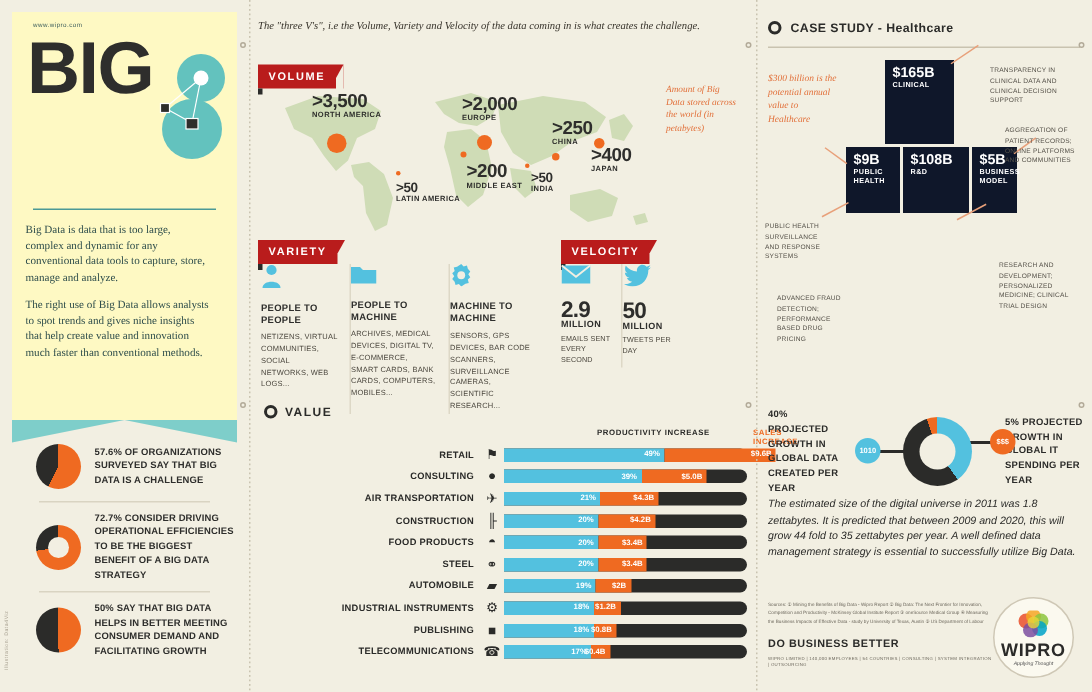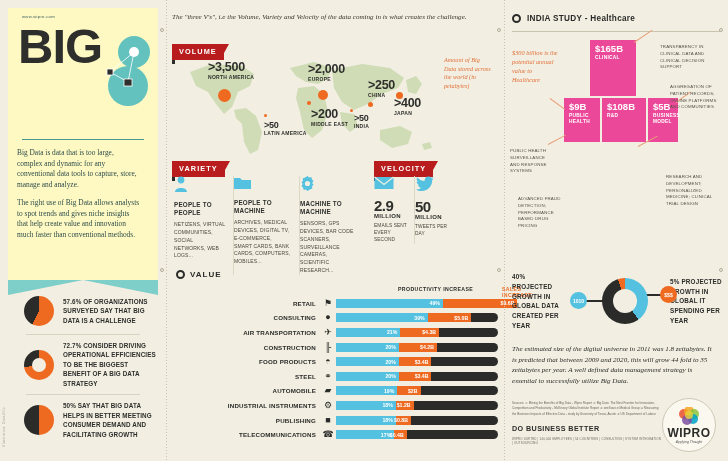--- a/index.html
+++ b/index.html
@@ -121,38 +121,38 @@
   .case-head { position: absolute; left: 8px; top: 14px; display: flex; align-items: center; gap: 6px; }
   .case-ring { width: 9px; height: 9px; border-radius: 50%; border: 2.6px solid #2b2b29; }
   .case-title { font-size: 8.2px; font-weight: bold; color: #2b2b29; letter-spacing: .3px; }
   .case-rule { position: absolute; left: 8px; top: 31px; width: 208px; height: 1px; background: #c9c3b0; }
   .case-note {
     position: absolute; left: 8px; top: 48px; width: 46px;
     font-family: "Liberation Serif", serif; font-style: italic;
     font-size: 6.3px; line-height: 1.45; color: #e2703a;
   }
   .treemap { position: absolute; left: 60px; top: 40px; width: 98px; height: 170px; }
-  .tm-box { position: absolute; background: #ec4899; color: #fff; padding: 4px 5px; }
+  .tm-box { position: absolute; background: #0f172a; color: #fff; padding: 4px 5px; }
   .tm-val { font-size: 9.5px; font-weight: bold; line-height: 1.1; }
   .tm-name { font-size: 4.8px; font-weight: bold; letter-spacing: .3px; line-height: 1.25; margin-top: 1px; }
   .anno { position: absolute; font-size: 4.4px; line-height: 1.55; color: #56524a; letter-spacing: .15px; }
   .leader { position: absolute; background: #e8a07a; height: 1px; transform-origin: left center; }
 
   .growth-row { position: absolute; left: 8px; top: 272px; width: 210px; display: flex; align-items: center; }
   .growth-txt { font-size: 6.3px; font-weight: bold; line-height: 1.55; color: #2b2b29; width: 52px; letter-spacing: .2px; }
   .growth-viz { flex: 1; height: 58px; position: relative; }
   .g-donut { position: absolute; left: 38px; top: 6px; width: 46px; height: 46px; border-radius: 50%; }
   .g-hole { position: absolute; left: 11px; top: 11px; width: 24px; height: 24px; border-radius: 50%; background: #f2efe2; }
   .g-bubble { position: absolute; border-radius: 50%; display: flex; align-items: center; justify-content: center;
      font-size: 5px; font-weight: bold; color: #fff; }
   .g-line { position: absolute; height: 1.4px; background: #2b2b29; }
 
   .zb-text {
-    position: absolute; left: 8px; top: 344px; width: 206px;
-    font-family: Liberation Serif, serif; font-style: italic;
+    position: absolute; left: 8px; top: 331px; width: 206px;
+    font-family: Liberation Sans, sans-serif; font-style: italic;
     font-size: 7.1px; line-height: 1.5; color: #2b2b29;
   }
   .sources { position: absolute; left: 8px; top: 401px; width: 150px; font-size: 3.1px; line-height: 1.75; color: #6d685d; }
   .dbb { position: absolute; left: 8px; top: 424px; font-size: 7.2px; font-weight: bold; color: #2b2b29; letter-spacing: .4px; }
   .services { position: absolute; left: 8px; top: 437px; width: 150px; font-size: 2.9px; color: #6d685d; letter-spacing: .2px; }
   .wipro-logo {
     position: absolute; right: 12px; top: 398px; width: 54px; height: 54px;
     border-radius: 50%; border: 1px solid #cfc8b6; background: #fbf9ef;
     display: flex; flex-direction: column; align-items: center; justify-content: center;
   }
@@ -472,21 +472,21 @@
             </div>
           </div>
         </div>
       </div>
   </div>
 
   <div class="right-col">
     <div class="dotted-v" style="left:0;"></div>
     <div class="case-head">
       <div class="case-ring"></div>
-      <div class="case-title">INDIA STUDY - Healthcare</div>
+      <div class="case-title">CASE STUDY - Healthcare</div>
     </div>
     <div class="case-rule"></div>
     <div class="case-note">$300 billion is the potential annual value to Healthcare</div>
 
     <div class="treemap">
       <div class="tm-box" style="left:26px;top:0;width:46px;height:56px;">
         <div class="tm-val">$165B</div>
         <div class="tm-name">CLINICAL</div>
       </div>
       <div class="tm-box" style="left:0;top:58px;width:36px;height:44px;">

